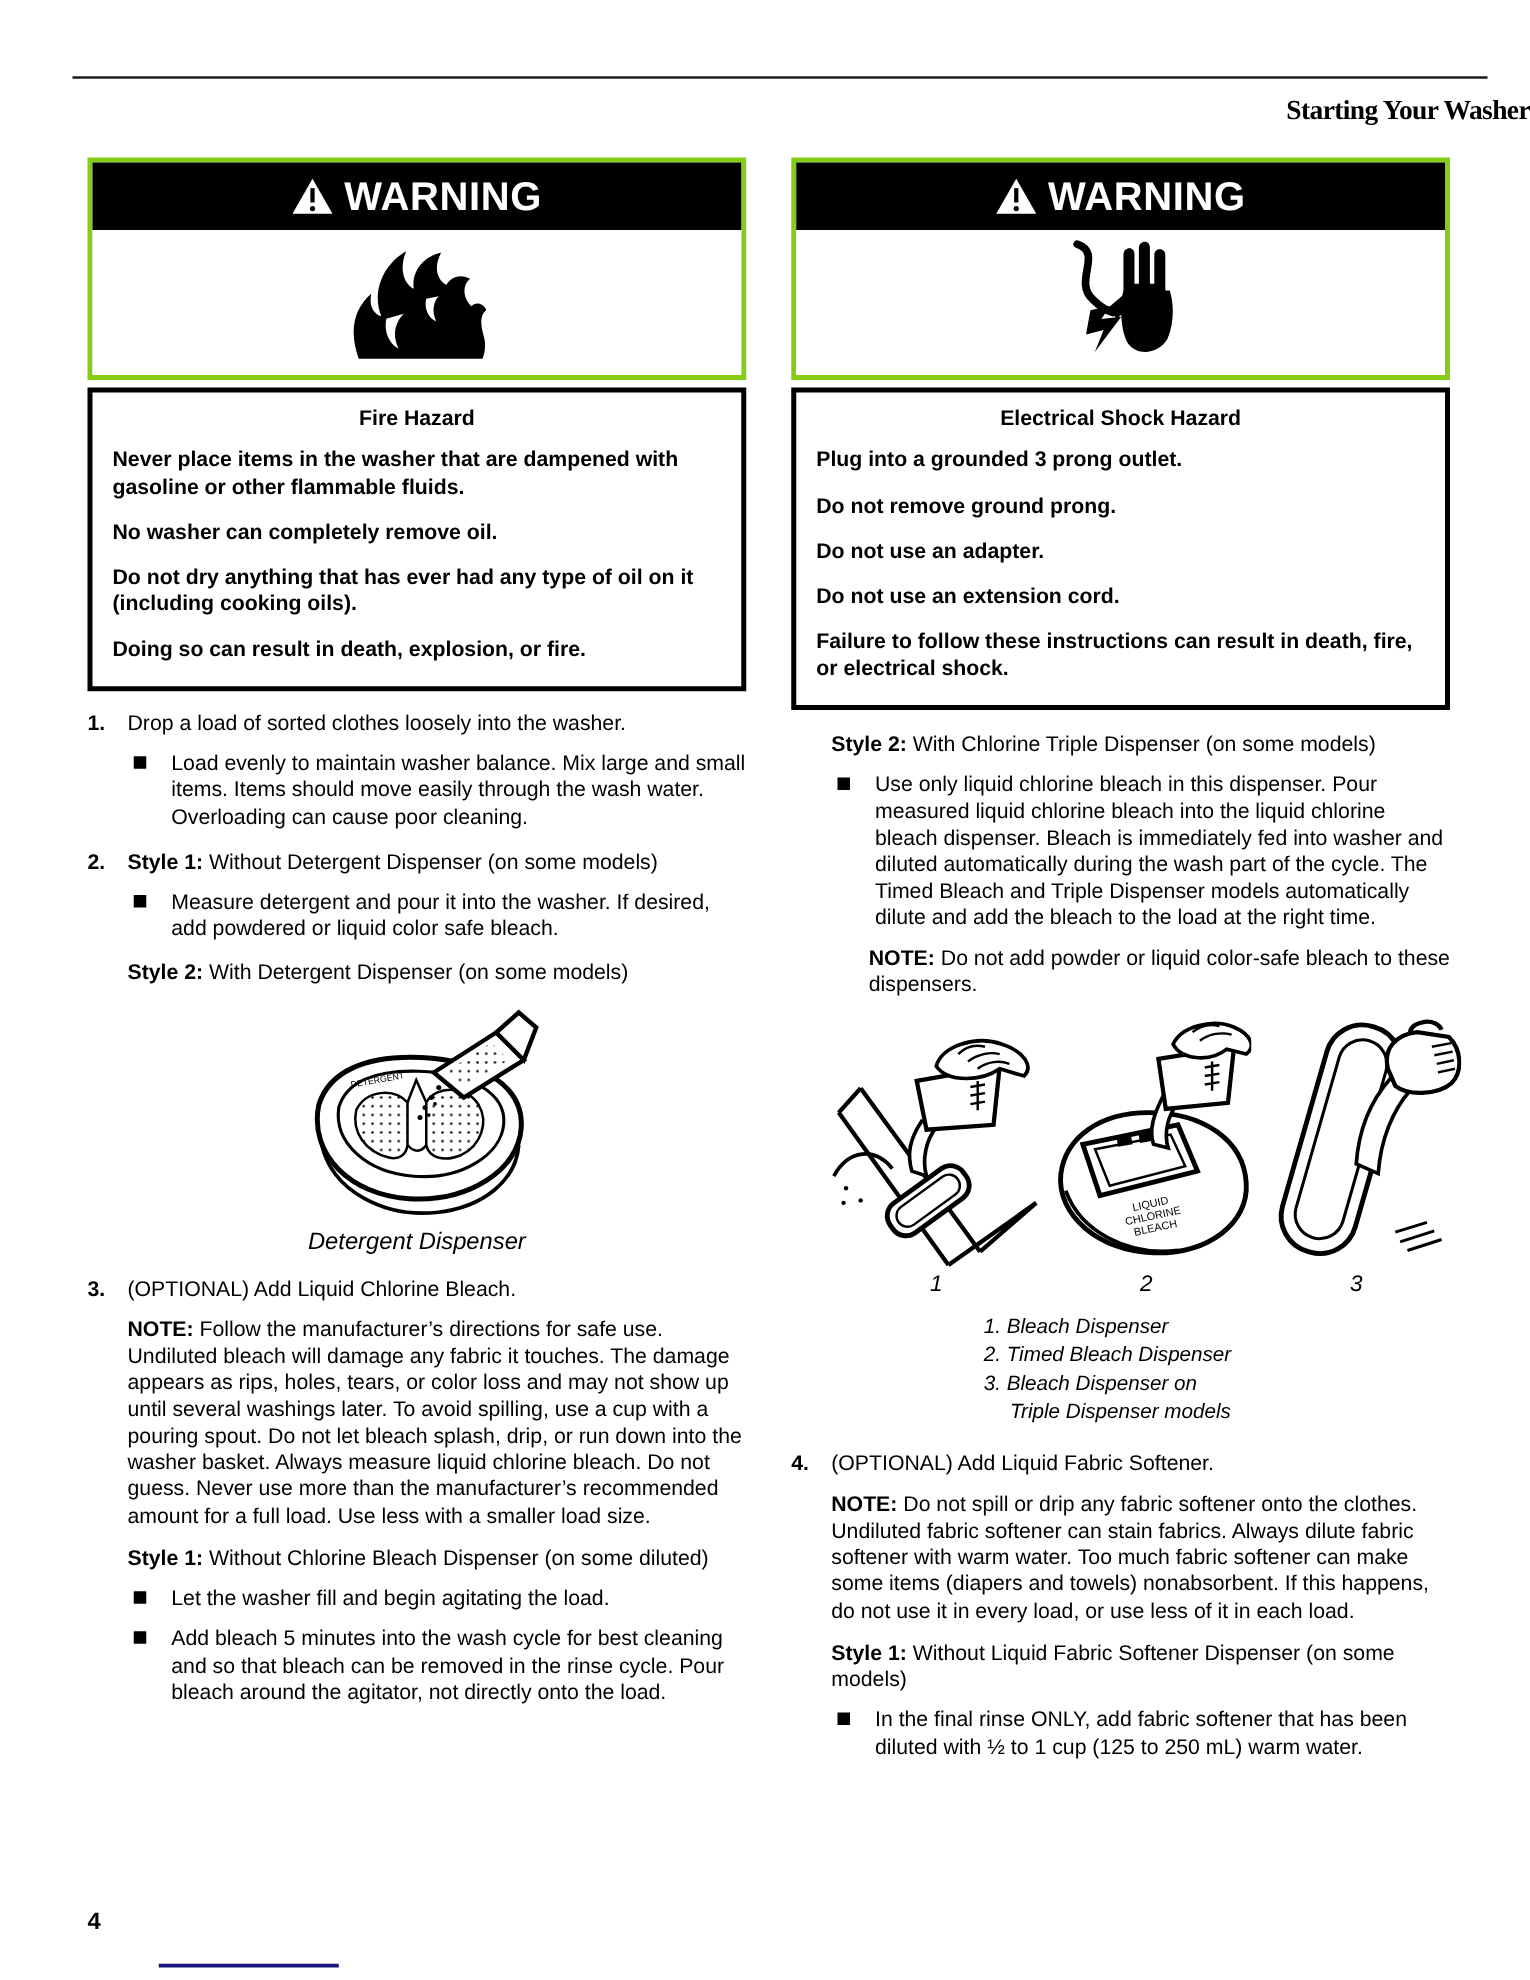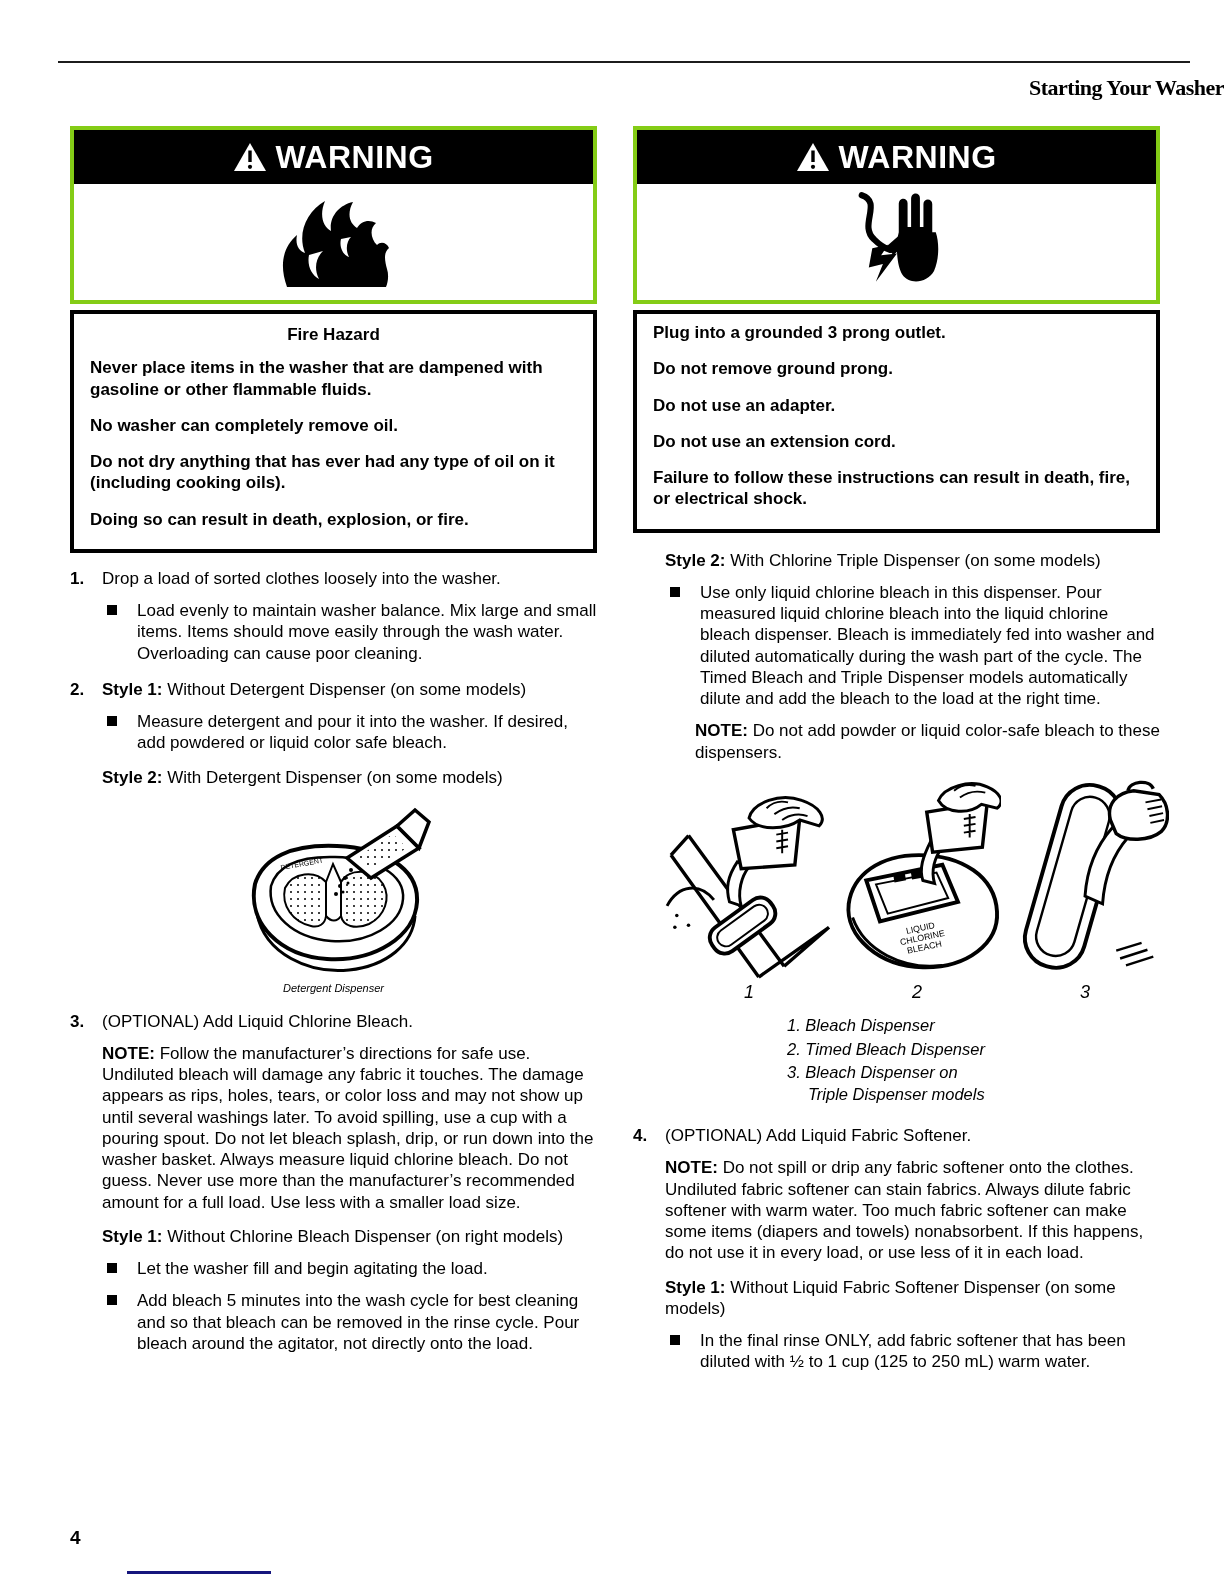--- a/index.html
+++ b/index.html
@@ -37,21 +37,21 @@
   .item-body { flex:1; }
   .bullet { display:flex; margin-top:11px; }
   .bullet .sq { flex:none; width:10px; height:10px; background:#000; margin:5px 0 0 5px; }
   .bullet .btxt { flex:1; margin-left:20px; }
   .style-line { margin-top:13px; }
   .note-para { margin-top:11px; }
   .content-indent { margin-left:32px; }
 
   
   .fig-detergent { margin-top:18px; text-align:center; }
-  .fig-caption { font-style:italic; text-align:center; margin-top:4px; font-size:11px; }
+  .fig-caption { font-style:italic; text-align:center; margin-top:4px; font-size:19px; }
   .figures-row { display:flex; justify-content:space-between; margin-top:16px; }
   .figcell { width:168px; text-align:center; }
   .fignum { font-style:italic; font-size:18px; margin-top:2px; }
   .captions { margin:12px 0 0 122px; font-style:italic; font-size:16.5px; line-height:1.3; }
   .cap-row { margin-top:2px; }
   .cap-line2 { margin-left:21px; }
 
   .page-number { position:absolute; left:70px; top:1526px; font-weight:bold; font-size:19px; }
   .footer-line { position:absolute; left:127px; top:1571px; width:144px; border-top:3px solid #15157d; }
 
@@ -145,21 +145,21 @@
         <text x="62" y="64" font-size="7" transform="rotate(-10 62 64)">DETERGENT</text>
       </svg>
       <div class="fig-caption">Detergent Dispenser</div>
     </div>
 
     <div class="num-item">
       <span class="num">3.</span>
       <div class="item-body">
         <div>(OPTIONAL) Add Liquid Chlorine Bleach.</div>
         <div class="note-para"><b>NOTE:</b> <span>Follow the manufacturer’s directions for safe use. Undiluted bleach will damage any fabric it touches. The damage appears as rips, holes, tears, or color loss and may not show up until several washings later. To avoid spilling, use a cup with a pouring spout. Do not let bleach splash, drip, or run down into the washer basket. Always measure liquid chlorine bleach. Do not guess. Never use more than the manufacturer’s recommended amount for a full load. Use less with a smaller load size.</span></div>
-        <div class="style-line"><b>Style 1:</b> <span>Without Chlorine Bleach Dispenser (on right models)</span></div>
+        <div class="style-line"><b>Style 1:</b> <span>Without Chlorine Bleach Dispenser (on some diluted)</span></div>
         <div class="bullet">
           <span class="sq"></span>
           <span class="btxt">Let the washer fill and begin agitating the load.</span>
         </div>
         <div class="bullet">
           <span class="sq"></span>
           <span class="btxt">Add bleach 5 minutes into the wash cycle for best cleaning and so that bleach can be removed in the rinse cycle. Pour bleach around the agitator, not directly onto the load.</span>
         </div>
       </div>
     </div>
@@ -182,20 +182,21 @@
         <div class="iconpanel">
           <svg width="100" height="104" viewBox="0 0 100 118">
             <path d="M10 6 C34 14 6 40 24 56 C30 62 36 66 42 68" fill="none" stroke="#000" stroke-width="7" stroke-linecap="round"></path>
             <path d="M52 48 L52 16 C52 8 62 8 62 15 L62 42 L66 42 L66 10 C66 2 76 2 76 9 L76 42 L80 42 L80 16 C80 9 90 9 90 16 L90 48 L94 48 C98 60 98 78 92 92 C84 106 64 108 56 96 C50 86 48 64 52 48 Z" fill="#000"></path>
             <path d="M52 52 L38 64 L46 74 L56 64 Z" fill="#000"></path>
             <polygon points="22,66 40,62 32,74 50,72 26,104 34,84 18,88" fill="#000"></polygon>
           </svg>
         </div>
       </div>
       <div class="warnbox-text">
+        <div class="hazard-title">Electrical Shock Hazard</div>
         <p>Plug into a grounded 3 prong outlet.</p>
         <p>Do not remove ground prong.</p>
         <p>Do not use an adapter.</p>
         <p>Do not use an extension cord.</p>
         <p>Failure to follow these instructions can result in death, fire, or electrical shock.</p>
       </div>
     </div>
 
     <div class="content-indent">
       <div class="style-line" style="margin-top:17px;"><b>Style 2:</b> <span>With Chlorine Triple Dispenser (on some models)</span></div>

